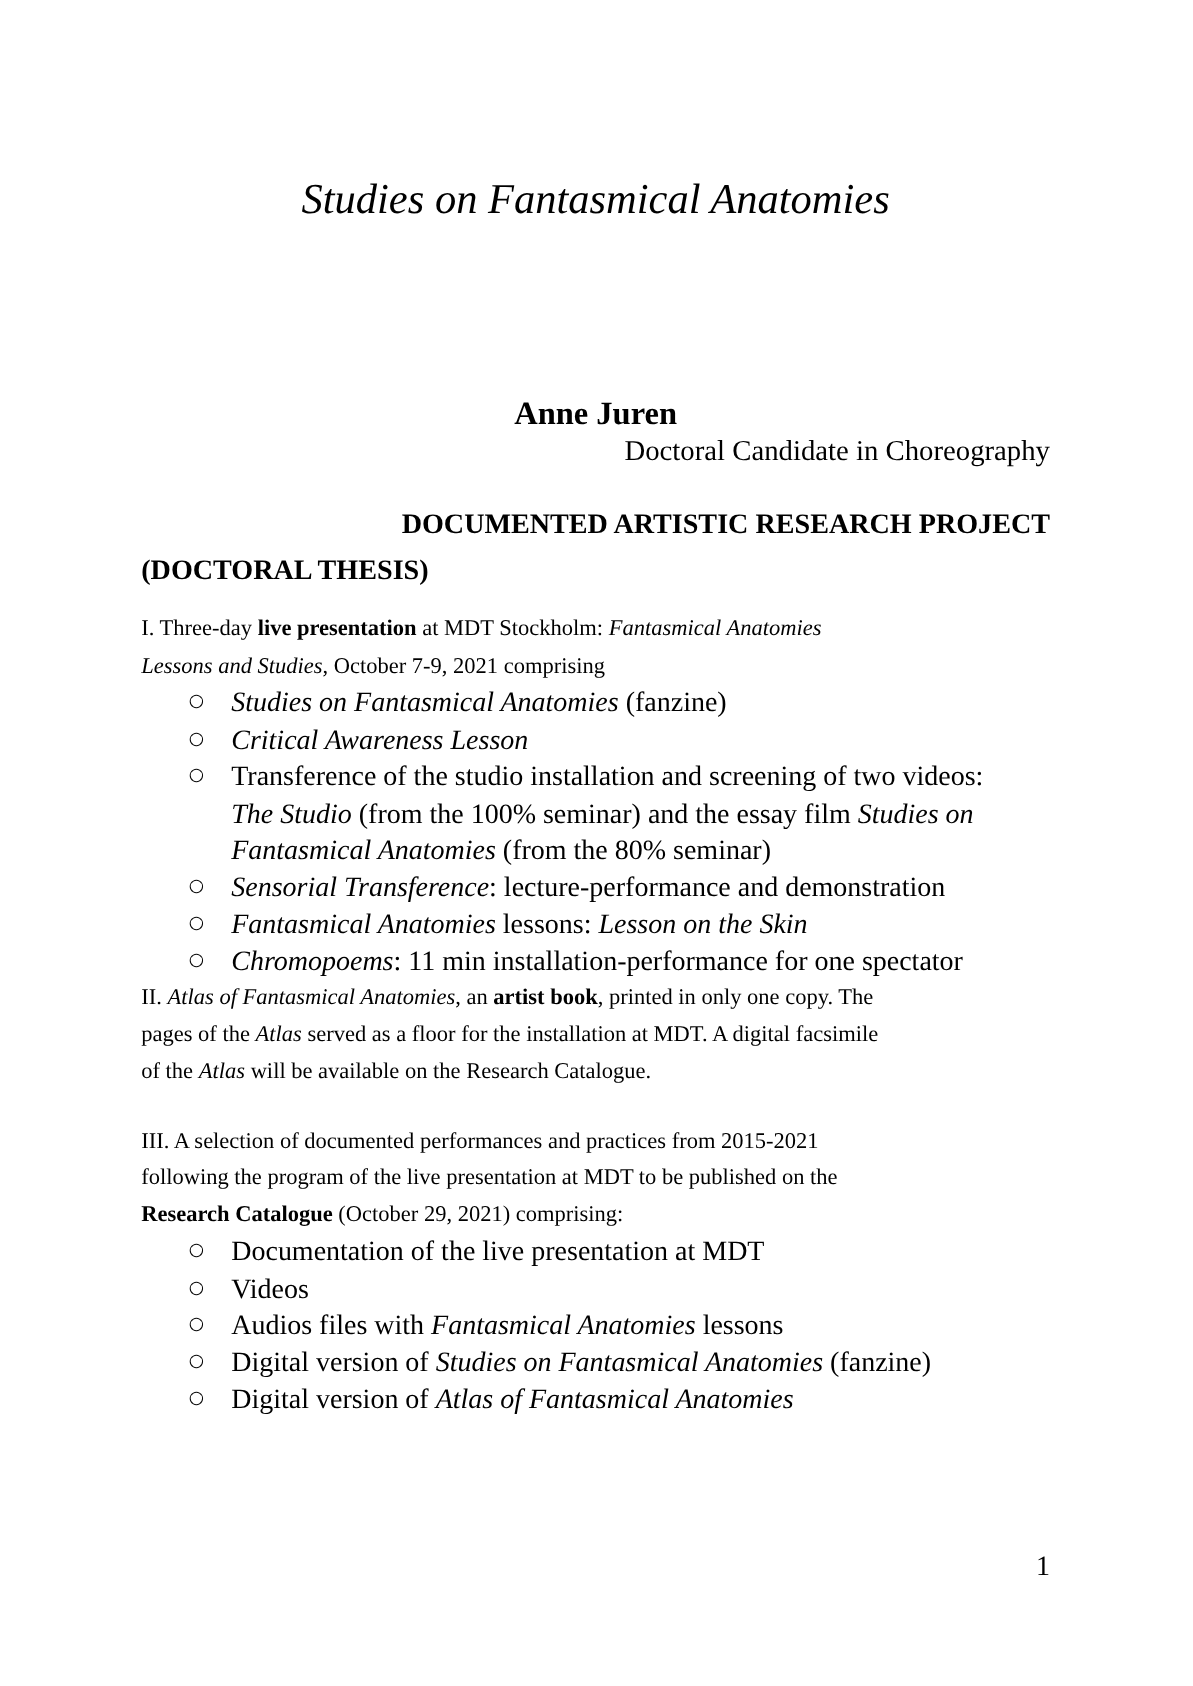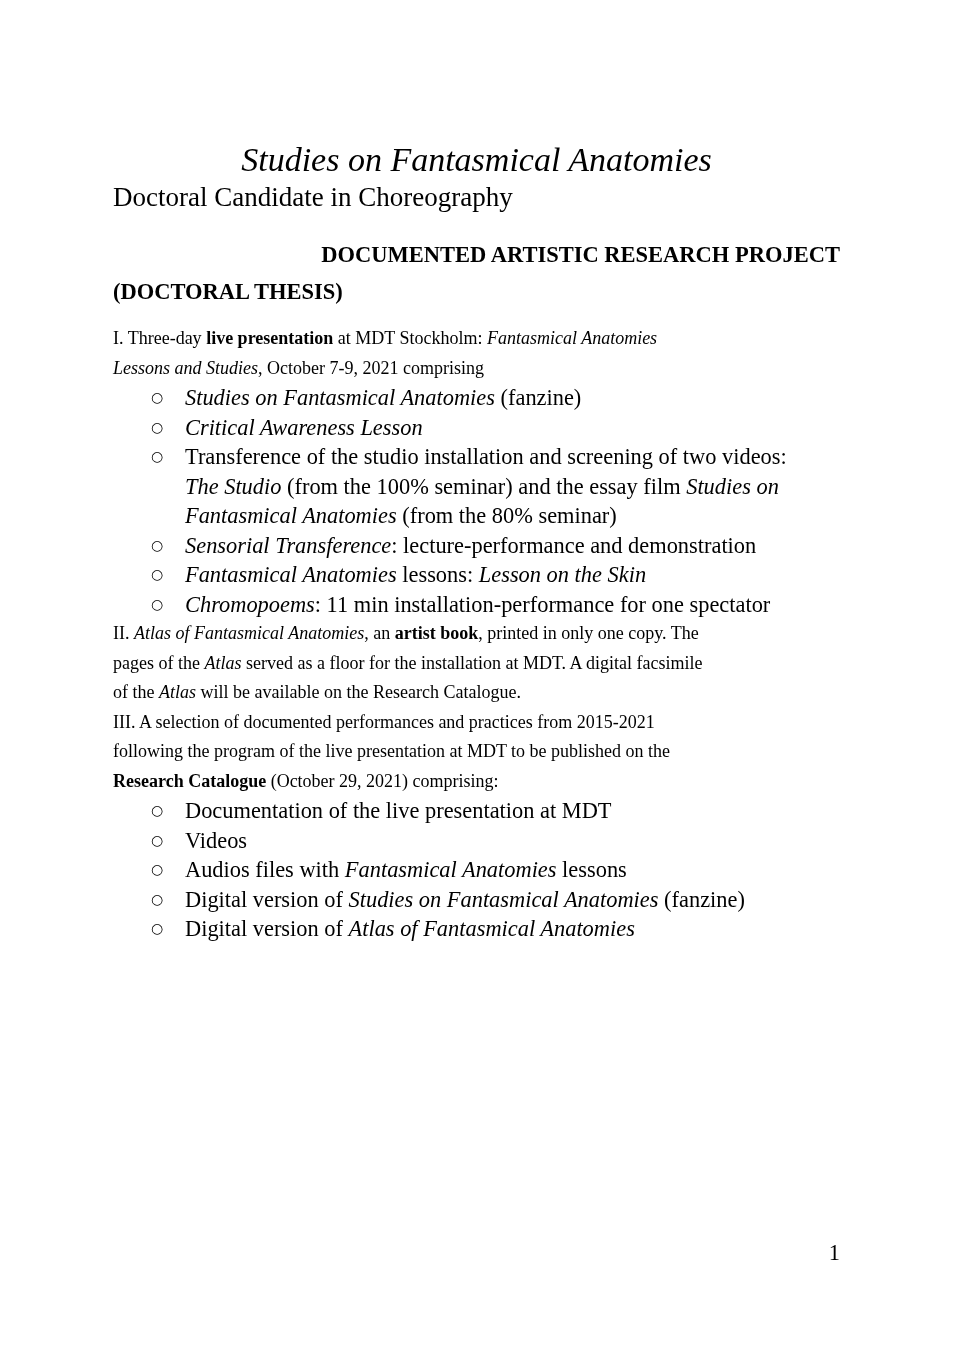--- a/index.html
+++ b/index.html
@@ -33,22 +33,22 @@
     white-space: nowrap;
   }
   .author {
     margin-top: 133px;
     text-align: center;
     font-weight: bold;
     font-size: 26px;
     line-height: 31px;
   }
   .author-role {
-    text-align: left;
-    font-size: 27px;
+    text-align: right;
+    font-size: 23px;
     line-height: 30px;
     font-family: Liberation Serif, serif;
   }
   .proj-heading {
     margin-top: 28px;
     text-align: right;
     font-weight: bold;
     font-size: 22.5px;
     line-height: 30px;
   }
@@ -68,21 +68,21 @@
   }
   .paragraph {
     font-size: 18px;
     line-height: 29.5px;
   }
   .paragraph .line {
     white-space: nowrap;
   }
   .para-1 { margin-top: 17px; }
   .para-2 { }
-  .para-3 { }
+  .para-3 { margin-top: 26px; }
   ul.bullet-list {
     list-style: none;
     margin: 0;
     padding: 0;
     font-size: 22.4px;
     line-height: 29.5px;
   }
   ul.bullet-list li {
     position: relative;
     padding-left: 72px;
@@ -109,20 +109,21 @@
     text-align: right;
   }
 </style>
 </head>
 <body>
 
 <div class="page">
 
   <h1 class="doc-title">Studies on Fantasmical Anatomies</h1>
 
+  <div class="author">Anne Juren</div>
   <div class="author-role">Doctoral Candidate in Choreography</div>
 
   <div class="proj-heading">DOCUMENTED ARTISTIC RESEARCH PROJECT</div>
   <div class="proj-subheading">(DOCTORAL THESIS)</div>
 
 
   <div class="paragraph para-1">
       <div class="line"><span>I. Three-day </span><span class="run-b">live presentation</span><span> at MDT Stockholm: </span><span class="run-i">Fantasmical Anatomies</span></div>
       <div class="line"><span class="run-i">Lessons and Studies</span><span>, October 7-9, 2021 comprising</span></div>
     </div>

